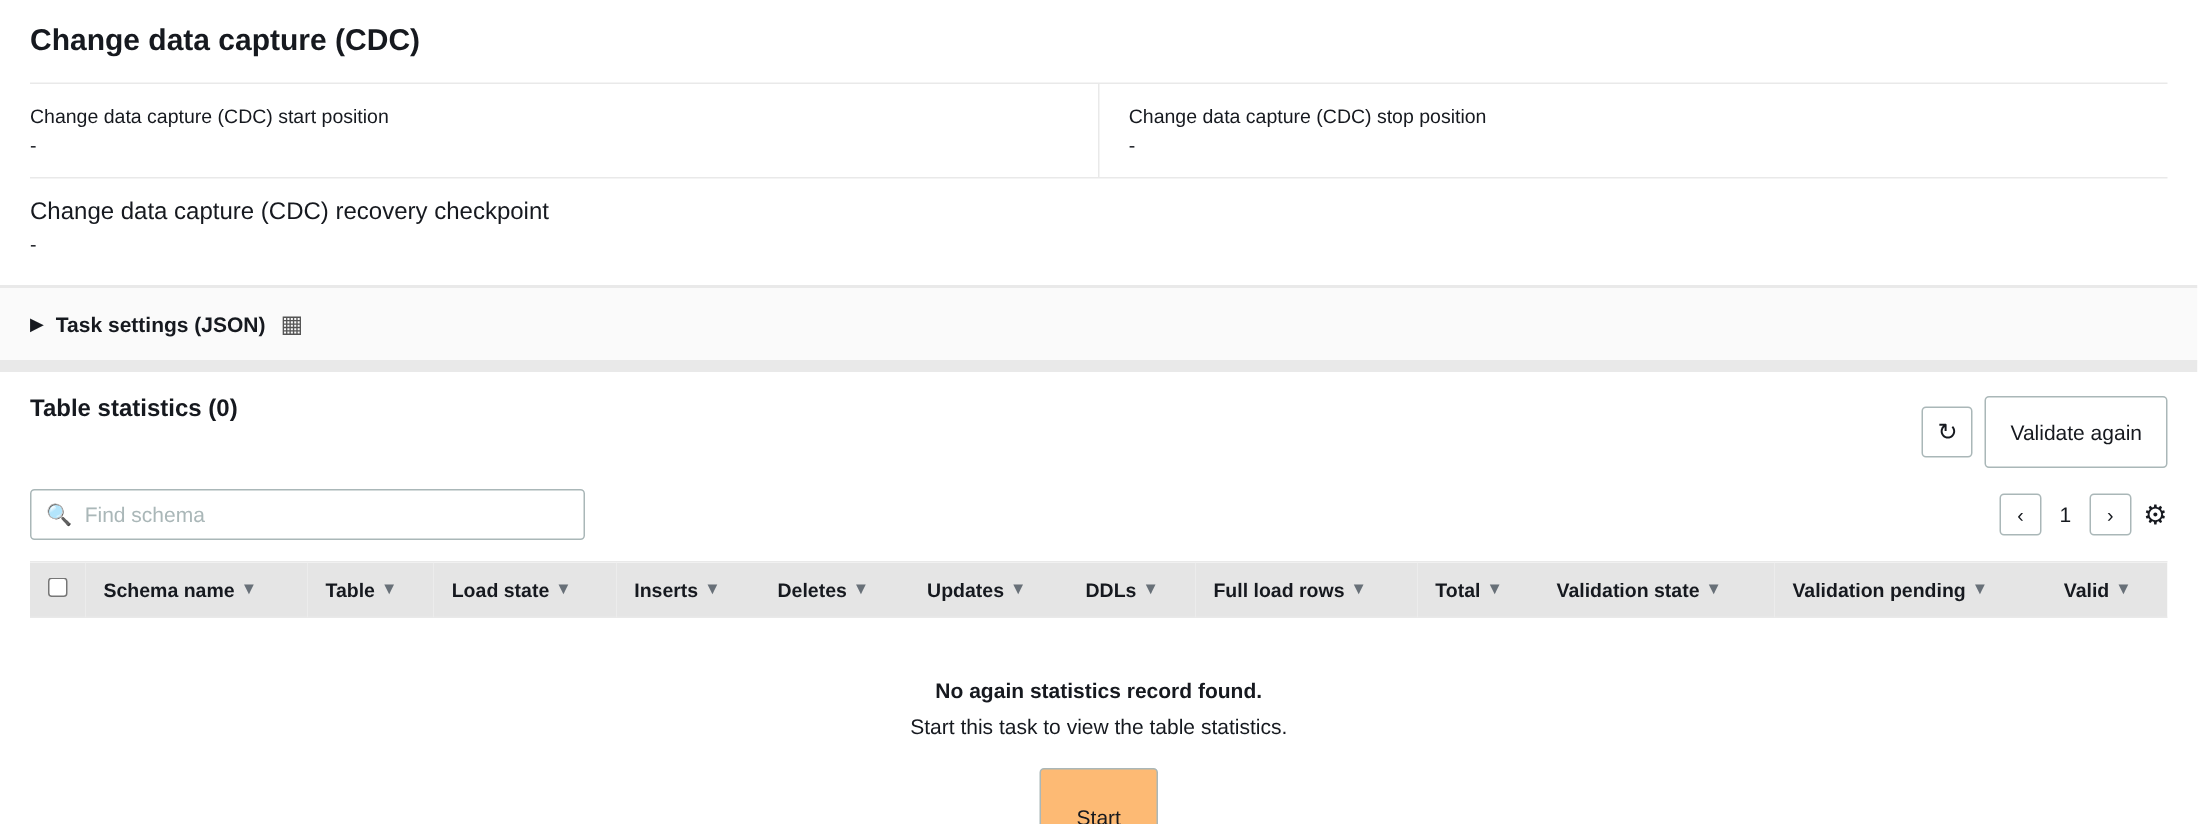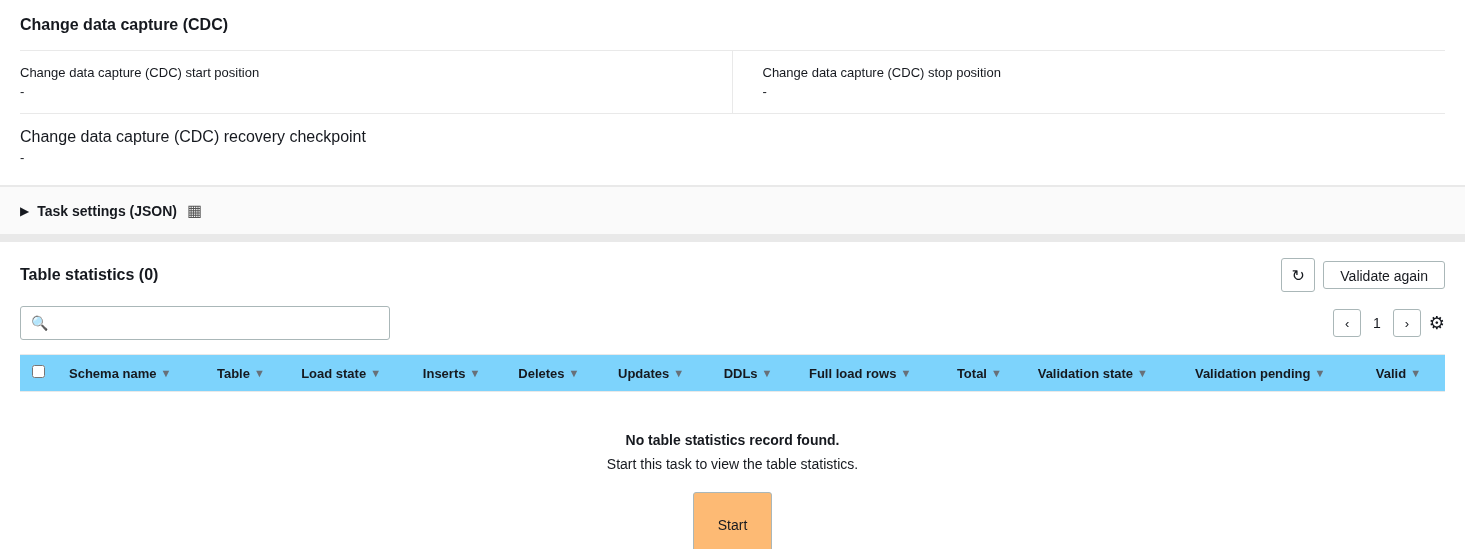--- a/index.html
+++ b/index.html
@@ -10,37 +10,37 @@
       background: #fff;
       overflow-x: hidden;
     }
 
     
     .cdc-section {
       padding: 16px 20px 0 20px;
       border-bottom: 2px solid #e9e9e9;
     }
     .cdc-title {
-      font-size: 16px;
+      font-size: 20px;
       font-weight: 600;
       margin-bottom: 16px;
     }
     .cdc-grid {
       display: grid;
       grid-template-columns: 1fr 1fr;
       gap: 0;
       border-top: 1px solid #e9e9e9;
     }
     .cdc-cell {
       padding: 14px 0;
       border-right: 1px solid #e9e9e9;
     }
     .cdc-cell:last-child {
       border-right: none;
-      padding-left: 30px;
+      padding-left: 20px;
     }
     .cdc-cell-label {
       font-size: 13px;
       color: #16191f;
       margin-bottom: 4px;
     }
     .cdc-cell-value {
       font-size: 13px;
       color: #16191f;
     }
@@ -88,21 +88,20 @@
       height: 6px;
       background: #e9e9e9;
     }
 
     
     .table-stats-section {
       padding: 16px 20px 0 20px;
     }
     .table-stats-header {
       display: flex;
-      align-items: center;
       justify-content: space-between;
       margin-bottom: 14px;
     }
     .table-stats-title {
       font-size: 16px;
       font-weight: 600;
     }
     .table-stats-actions {
       display: flex;
       align-items: center;
@@ -122,21 +121,21 @@
       color: #16191f;
     }
     .action-btn {
       border: 1px solid #aab7b8;
       background: #fff;
       border-radius: 3px;
       padding: 6px 16px;
       font-size: 14px;
       cursor: pointer;
       color: #16191f;
-      height: 28px;
+      height: 48px;
     }
 
     
     .search-row {
       display: flex;
       align-items: center;
       justify-content: space-between;
       margin-bottom: 0;
     }
     .search-container {
@@ -199,21 +198,21 @@
       margin-top: 14px;
       overflow-x: auto;
       border-top: 1px solid #e9e9e9;
     }
     table {
       width: 100%;
       border-collapse: collapse;
       min-width: 1200px;
     }
     thead tr {
-      background: #7dd3fc;
+      background: #e5e5e5;
       border-bottom: 1px solid #e9e9e9;
     }
     th {
       padding: 10px 12px;
       text-align: left;
       font-size: 13px;
       font-weight: 600;
       white-space: nowrap;
       color: #16191f;
     }
@@ -292,20 +291,21 @@
       <button class="refresh-btn">
         <span>↻</span>
       </button>
       <button class="action-btn">Validate again</button>
     </div>
   </div>
 
   <div class="search-row">
     <div class="search-container">
       <span class="search-icon">🔍</span>
+      <input class="search-input" type="text" placeholder="Find schema" style="">
     </div>
     <div class="pagination-controls">
       <button class="page-nav-btn">‹</button>
       <span class="page-num">1</span>
       <button class="page-nav-btn">›</button>
       <span class="settings-gear">⚙</span>
     </div>
   </div>
 
   <div class="table-wrap">
@@ -386,21 +386,21 @@
               <span>Valid</span>
               <span class="sort-icon">▼</span>
             </span>
           </th>
         </tr>
       </thead>
       <tbody>
         <tr>
           <td colspan="13">
             <div class="empty-state">
-              <div class="empty-state-title">No table statistics record found.</div>
+              <div class="empty-state-title">No again statistics record found.</div>
               <div class="empty-state-sub">Start this task to view the table statistics.</div>
               <button class="start-btn">Start</button>
             </div>
           </td>
         </tr>
       </tbody>
     </table>
   </div>
 </div>
 

